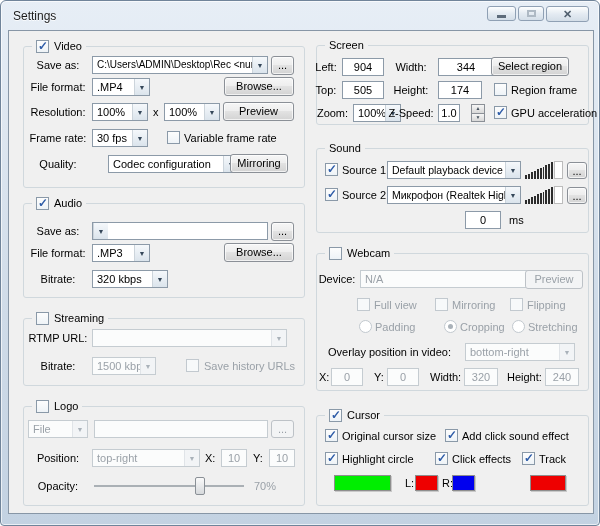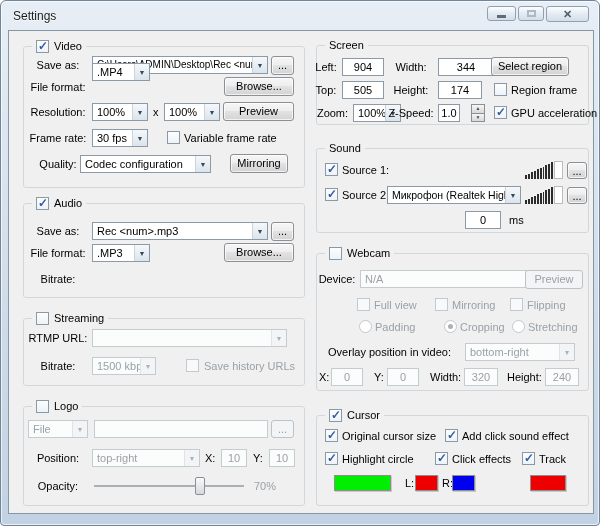--- a/index.html
+++ b/index.html
@@ -83,21 +83,21 @@
       <span class="cb on"></span>
       <span class="capt">Video</span>
     </div>
     <span class="t tr" style="left:2px;top:12px;width:64px">Save as:</span>
     <div class="combo fs10" style="left:68px;top:9px;width:176px">
       <span class="val">C:\Users\ADMIN\Desktop\Rec &lt;num&gt;</span>
         <span class="arw">▼</span>
     </div>
     <div class="btn" style="left:247px;top:9px;width:23px">...</div>
     <span class="t tr" style="left:2px;top:34px;width:64px">File format:</span>
-    <div class="combo" style="left:68px;top:16px;width:58px">
+    <div class="combo" style="left:68px;top:31px;width:58px">
       <span class="val">.MP4</span>
         <span class="arw">▼</span>
     </div>
     <div class="btn" style="left:200px;top:30px;width:70px">Browse...</div>
     <span class="t tr" style="left:2px;top:59px;width:64px">Resolution:</span>
     <div class="combo" style="left:68px;top:56px;width:56px">
       <span class="val">100%</span>
         <span class="arw">▼</span>
     </div>
     <span class="t" style="left:129px;top:59px">x</span>
@@ -107,45 +107,48 @@
     </div>
     <div class="btn" style="left:199px;top:55px;width:71px">Preview</div>
     <span class="t tr" style="left:2px;top:85px;width:64px">Frame rate:</span>
     <div class="combo" style="left:68px;top:82px;width:56px">
       <span class="val">30 fps</span>
         <span class="arw">▼</span>
     </div>
     <span class="cb" style="left:143px;top:84px"></span>
     <span class="t" style="left:160px;top:85px">Variable frame rate</span>
     <span class="t tr" style="left:2px;top:111px;width:64px">Quality:</span>
-    <div class="combo" style="left:56px;top:108px;width:131px">
+    <div class="combo" style="left:84px;top:108px;width:131px">
       <span class="val">Codec configuration</span>
         <span class="arw">▼</span>
     </div>
     <div class="btn" style="left:206px;top:107px;width:58px">Mirroring</div>
   </div>
 
   <div class="group" style="left:22px;top:202px;width:282px;height:95px">
     <div class="gcap">
       <span class="cb on"></span>
       <span class="capt">Audio</span>
     </div>
     <span class="t tr" style="left:2px;top:21px;width:64px">Save as:</span>
     <div class="combo" style="left:68px;top:18px;width:176px">
-      <span class="val">Rec &lt;num&gt;.mp3</span>
         <span class="arw">▼</span>
     </div>
     <div class="btn" style="left:247px;top:18px;width:23px">...</div>
     <span class="t tr" style="left:2px;top:43px;width:64px">File format:</span>
     <div class="combo" style="left:68px;top:40px;width:58px">
       <span class="val">.MP3</span>
         <span class="arw">▼</span>
     </div>
     <div class="btn" style="left:200px;top:39px;width:70px">Browse...</div>
     <span class="t tr" style="left:2px;top:69px;width:64px">Bitrate:</span>
+    <div class="combo" style="left:68px;top:66px;width:76px">
+      <span class="val">320 kbps</span>
+        <span class="arw">▼</span>
+    </div>
   </div>
 
   <div class="group" style="left:22px;top:317px;width:282px;height:68px">
     <div class="gcap">
       <span class="cb"></span>
       <span class="capt">Streaming</span>
     </div>
     <span class="t tr" style="left:2px;top:13px;width:64px">RTMP URL:</span>
     <div class="combo disd" style="left:68px;top:10px;width:195px">
       <span class="val"></span>
@@ -217,20 +220,24 @@
     <span class="cb on" style="left:177px;top:60px"></span>
     <span class="t" style="left:194px;top:61px">GPU acceleration</span>
   </div>
 
   <div class="group" style="left:315px;top:147px;width:273px;height:85px">
     <div class="gcap">
         <span class="capt">Sound</span>
       </div>
     <span class="cb on" style="left:8px;top:14px"></span>
     <span class="t" style="left:25px;top:15px">Source 1:</span>
+    <div class="combo fs105" style="left:70px;top:12px;width:134px">
+      <span class="val">Default playback device</span>
+        <span class="arw">▼</span>
+    </div>
     <div class="meter" style="left:208px;top:12px;width:38px">
         <i style="height: 4px;"></i>
         <i style="height: 5.4px;"></i>
         <i style="height: 6.8px;"></i>
         <i style="height: 8.2px;"></i>
         <i style="height: 9.6px;"></i>
         <i style="height: 11px;"></i>
         <i style="height: 12.4px;"></i>
         <i style="height: 13.8px;"></i>
         <i style="height: 15.2px;"></i>

